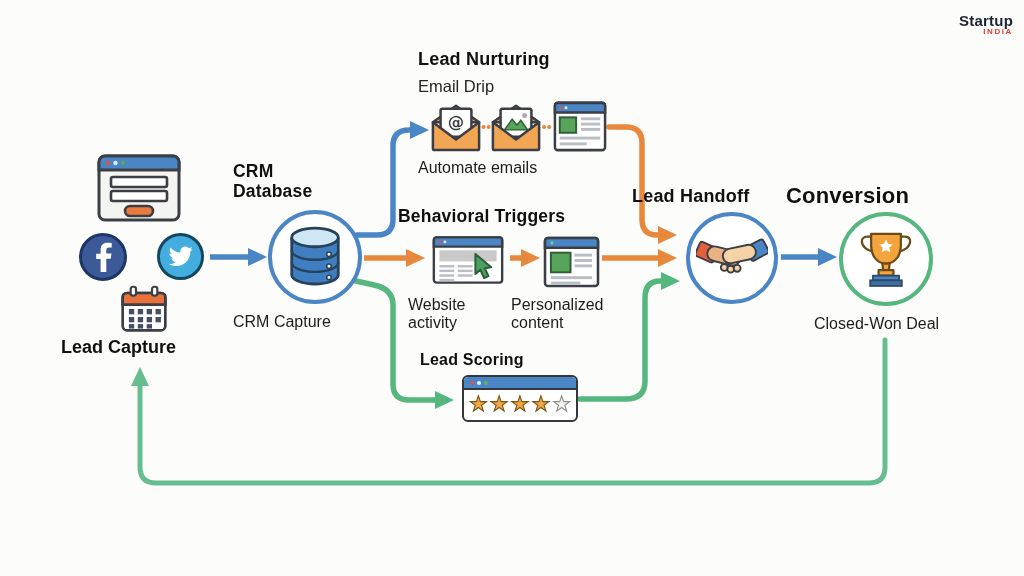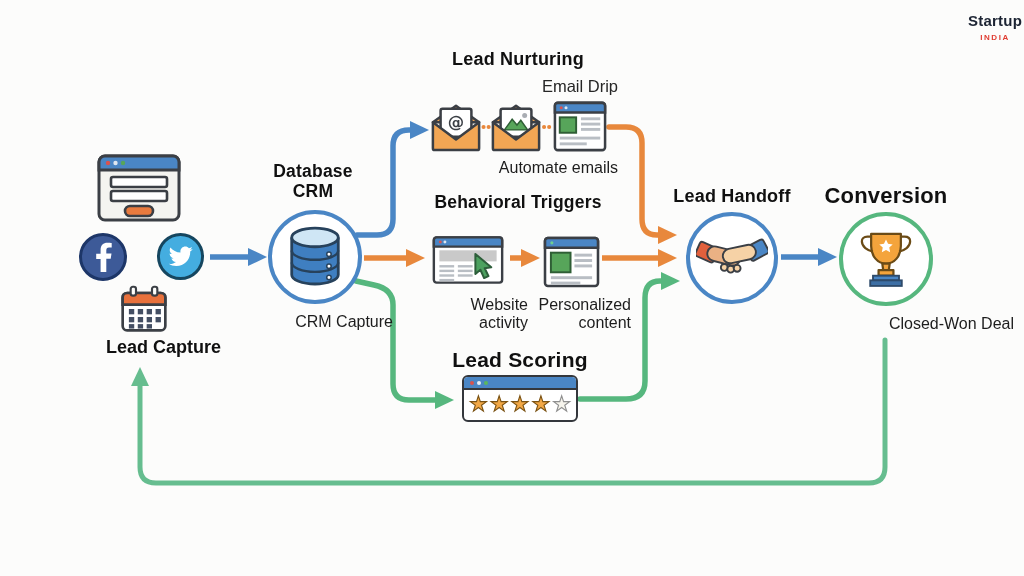--- a/index.html
+++ b/index.html
@@ -1,28 +1,28 @@
 <!DOCTYPE html>
 <html style="--flow-blue: #4a86c5; --flow-orange: #e8883c; --flow-green: #56b77e; --feedback-green: #66bd8f; --accent-red: #e03c31;"><head>
 <meta charset="utf-8">
 <style>
 *{margin:0;padding:0;box-sizing:border-box}
 html,body{width:1024px;height:576px}
 body{background:#fcfcfb;font-family:"Liberation Sans",sans-serif;overflow:hidden}
 .stage{position:relative;width:1024px;height:576px}
 .abs{position:absolute}
 .connectors{position:absolute;left:0;top:0;width:1024px;height:576px;pointer-events:none}
-.title{position:absolute;font-weight:700;color:#101010;text-align:center;font-size:17.5px;line-height:20px;letter-spacing:.2px}
-.caption{position:absolute;font-weight:400;color:#1d1d1d;text-align:right;font-size:16px;line-height:17.5px}
+.title{position:absolute;font-weight:700;color:#101010;font-size:17.5px;line-height:20px;letter-spacing:.2px}
+.caption{position:absolute;font-weight:400;color:#1d1d1d;text-align:left;font-size:16px;line-height:17.5px}
 .ring{position:absolute;border-radius:50%;background:#fff;display:flex;align-items:center;justify-content:center}
 .ring-blue{border:4px solid var(--flow-blue,#4a86c5)}
 .ring-green{border:4px solid var(--flow-green,#56b77e)}
-.logo{position:absolute;right:2px;top:13px;text-align:center;line-height:1}
+.logo{position:absolute;right:11px;top:13px;text-align:right;line-height:1}
 .logo-brand{font-size:15px;font-weight:700;color:#1c2433;letter-spacing:.2px}
-.logo-country{font-size:8px;font-weight:700;color:var(--accent-red,#e03c31);letter-spacing:1.6px;margin-top:6px}
+.logo-country{font-size:8px;font-weight:700;color:var(--accent-red,#e03c31);letter-spacing:1.6px;margin-top:0}
 .scorebox{position:absolute;background:#fff;border:2.5px solid #34373c;border-radius:6px;overflow:hidden}
 .scorebox-bar{height:13px;background:var(--flow-blue,#4a86c5);border-bottom:2px solid #34373c;display:flex;align-items:center;gap:3px;padding-left:6px}
 .hdot{width:4px;height:4px;border-radius:50%}
 .hdot-red{background:#d9534f}.hdot-lt{background:#e9eef4}.hdot-grn{background:#5cb85c}
 .stars{display:flex;justify-content:center;align-items:center;height:28px;gap:2px}
 .star{font-size:21px;line-height:22px}
 .star-filled{color:#f2a846;-webkit-text-stroke:1.1px #7a5213}
 .star-empty{color:#f6f4ec;-webkit-text-stroke:1.1px #8f8f8f}
 </style>
 </head>
@@ -101,22 +101,22 @@
         <rect x="40" y="36" width="6" height="6"></rect>
       <rect x="10" y="44" width="6" height="5"></rect>
         <rect x="20" y="44" width="6" height="5"></rect>
         <rect x="30" y="44" width="6" height="5"></rect>
     </g>
   </svg>
 
   <div class="caption" style="left:61px;top:339px;width:160px;font-weight:700;font-size:18px;color:#101010">Lead Capture</div>
 
   <div class="title" style="left:233px;top:161px;width:160px">
+    <div>CRM</div>
     <div>Database</div>
-    <div>CRM</div>
   </div>
   <div class="ring ring-blue" style="left:268px;top:210px;width:94px;height:94px">
     <svg width="54" height="64" viewBox="0 0 58 68">
       <path d="M4,13 V53 a25,10 0 0 0 50,0 V13" fill="#3f7fc1" stroke="#27425c" stroke-width="3" stroke-linejoin="round"></path>
       <path d="M4,27 a25,10 0 0 0 50,0" fill="none" stroke="#27425c" stroke-width="2.6"></path>
       <path d="M4,40 a25,10 0 0 0 50,0" fill="none" stroke="#27425c" stroke-width="2.6"></path>
       <ellipse cx="29" cy="13" rx="25" ry="10" fill="#cfe6f5" stroke="#27425c" stroke-width="3"></ellipse>
       <circle cx="44" cy="31" r="2.4" fill="#fff" stroke="#27425c" stroke-width="1.6"></circle>
       <circle cx="44" cy="44" r="2.4" fill="#fff" stroke="#27425c" stroke-width="1.6"></circle>
       <circle cx="44" cy="56" r="2.4" fill="#fff" stroke="#27425c" stroke-width="1.6"></circle>
@@ -152,21 +152,21 @@
       <rect x="29" y="17" width="20" height="3"></rect>
         <rect x="29" y="22.5" width="20" height="3"></rect>
         <rect x="29" y="28" width="20" height="3"></rect>
       <rect x="7" y="37" width="42" height="3"></rect>
         <rect x="7" y="43" width="28" height="3"></rect>
     </g>
   </svg>
 
   <div class="caption" style="left:418px;top:159px;width:200px">Automate emails</div>
 
-  <div class="title" style="left:398px;top:192px;width:240px">Behavioral Triggers</div>
+  <div class="title" style="left:398px;top:206px;width:240px">Behavioral Triggers</div>
 
   <svg class="abs" style="left:432px;top:234px" width="72" height="52" viewBox="0 0 78 53">
     <rect x="2" y="2" width="74" height="49" rx="3" fill="#fff" stroke="#3b3f45" stroke-width="2.6"></rect>
     <path d="M2,12 V5 a3,3 0 0 1 3,-3 H73 a3,3 0 0 1 3,3 v7 Z" fill="#4a86c5" stroke="#3b3f45" stroke-width="2.6"></path>
     <circle cx="9" cy="7" r="1.6" fill="#d9534f"></circle>
       <circle cx="14" cy="7" r="1.6" fill="#dfe7f0"></circle>
     <rect x="8" y="16" width="62" height="12" fill="#c9c9c9"></rect>
     <g fill="#b9bec4">
       <rect x="8" y="32" width="16" height="2.6"></rect>
         <rect x="28" y="32" width="16" height="2.6"></rect>
@@ -195,21 +195,21 @@
 
   <div class="caption" style="left:511px;top:296px;width:120px">
     <div>Personalized</div>
     <div>content</div>
   </div>
   <div class="caption" style="left:408px;top:296px;width:120px">
     <div>Website</div>
     <div>activity</div>
   </div>
 
-  <div class="title" style="left:420px;top:350px;width:200px;font-size:21px">Lead Scoring</div>
+  <div class="title" style="left:420px;top:350px;width:200px;font-size:16px">Lead Scoring</div>
   <div class="scorebox" style="left:462px;top:375px;width:116px;height:47px">
     <div class="scorebox-bar">
       <span class="hdot hdot-red"></span>
       <span class="hdot hdot-lt"></span>
       <span class="hdot hdot-grn"></span>
     </div>
     <div class="stars">
         <span class="star star-filled">★</span>
         <span class="star star-filled">★</span>
         <span class="star star-filled">★</span>

